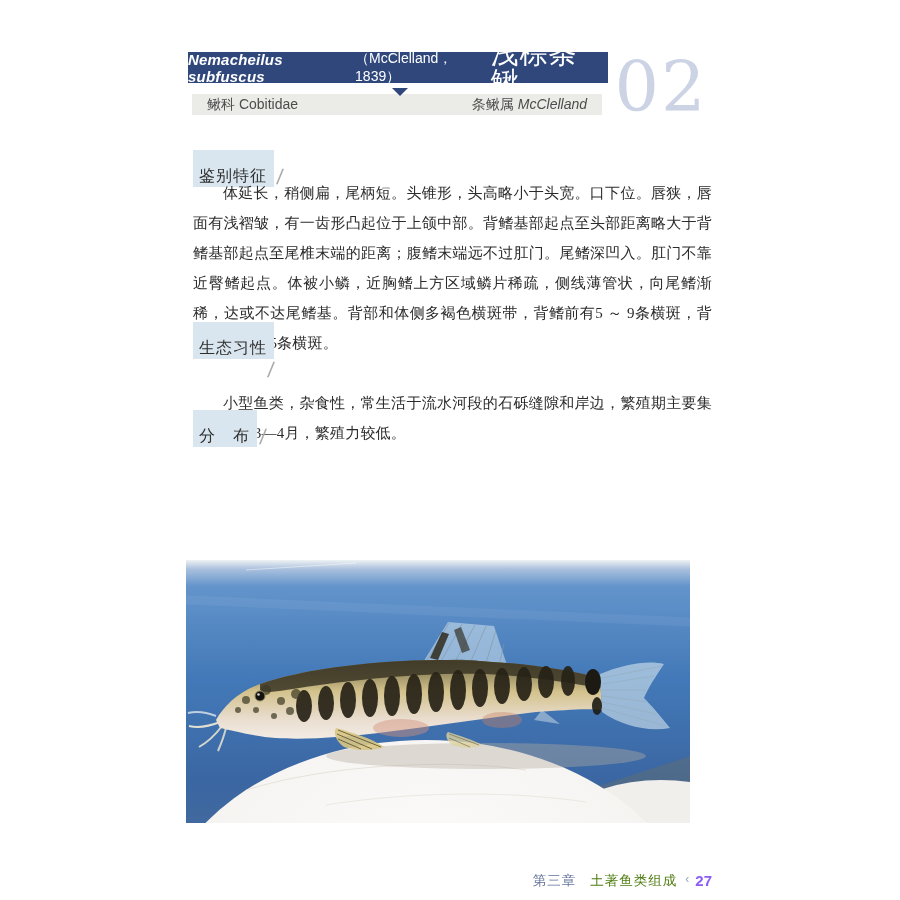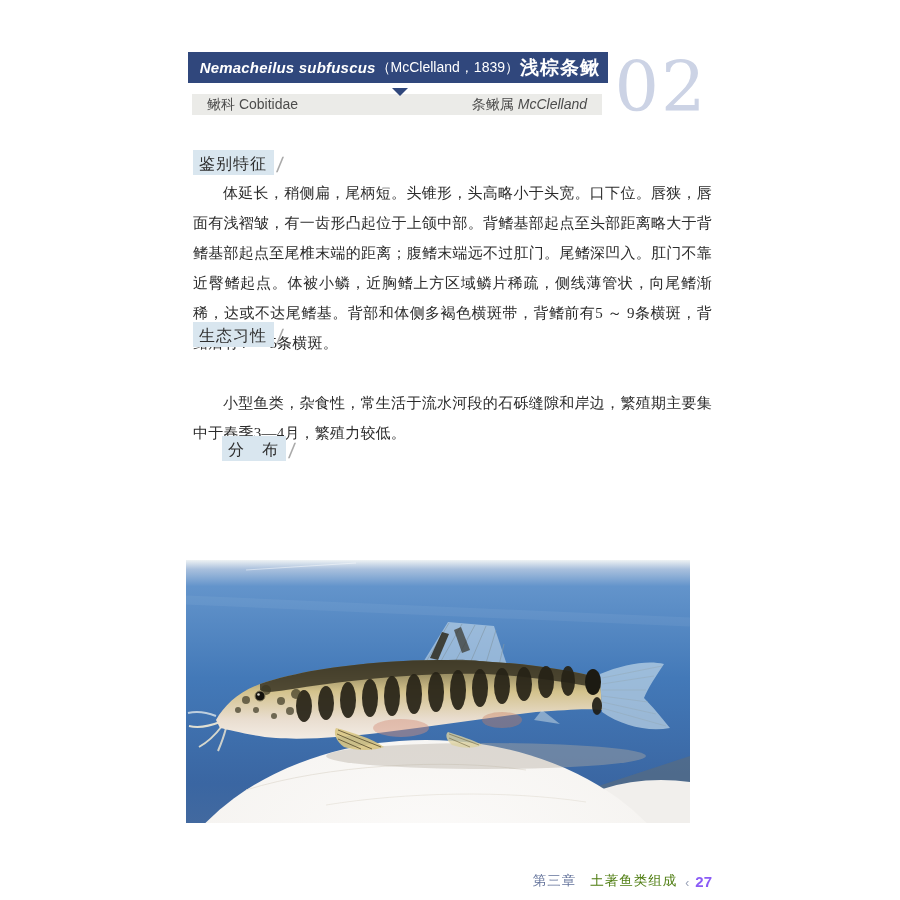--- a/index.html
+++ b/index.html
@@ -5,54 +5,54 @@
   html,body{margin:0;padding:0;background:#ffffff;}
   .page{position:relative;width:900px;height:892px;background:#ffffff;overflow:hidden;
         font-family:"Liberation Serif","DejaVu Serif",serif;}
 
   
   .species-banner{position:absolute;left:188px;top:52px;width:420px;height:31px;
     background:#30477c;color:#ffffff;display:flex;align-items:center;justify-content:flex-end;
     padding-right:8px;box-sizing:border-box;font-family:"Liberation Sans","DejaVu Sans",sans-serif;}
   .species-latin{font-style:italic;font-weight:bold;font-size:15px;letter-spacing:0.2px;}
   .species-authority{font-size:14px;margin:9px 1px;}
-  .species-cn{font-weight:bold;font-size:19px;letter-spacing:1px;line-height:1;}
+  .species-cn{font-weight:normal;font-size:28px;letter-spacing:1px;line-height:1;}
 
   .chapter-number{position:absolute;left:606px;top:34px;width:110px;
     font-family:"DejaVu Serif","Liberation Serif",serif;font-size:70px;line-height:66px;
     color:#ccd3e5;letter-spacing:2px;text-align:center;font-weight:normal;margin-top:20px;}
 
   .taxonomy-bar{position:absolute;left:192px;top:94px;width:410px;height:21px;
     background:#ebebe8;display:flex;align-items:center;justify-content:space-between;
     padding:0 15px;box-sizing:border-box;
     font-family:"Liberation Sans","DejaVu Sans",sans-serif;font-size:14px;color:#4c4c4c;}
   .latin{font-style:normal;}
   .genus-latin{font-style:italic;}
 
   .down-triangle{position:absolute;left:392px;top:88px;width:0;height:0;
     border-left:8px solid transparent;border-right:8px solid transparent;
     border-top:8px solid #30477c;}
 
   
   .sec-heading{position:absolute;left:193px;display:flex;align-items:flex-end;}
   .h-box{background:#d9e6ef;color:#2f2f2f;font-size:16px;line-height:21px;
-    padding:3px 7px 1px 6px;letter-spacing:1px;}
+    padding:15px 7px 1px 6px;letter-spacing:1px;}
   .h-slash{color:#a9a9a9;font-size:21px;line-height:21px;margin-left:3px;
     transform:skewX(-8deg);font-family:"Liberation Sans",sans-serif;}
 
   .body-para{position:absolute;left:193px;width:519px;margin:0;
     font-size:15px;line-height:30px;color:#2b2b2b;text-align:justify;
     text-indent:2em;letter-spacing:0.2px;}
 
   
   .fish-photo{position:absolute;left:186px;top:560px;width:504px;height:263px;overflow:hidden;}
   .fish-photo svg{display:block;}
 
   
-  .page-footer{position:absolute;right:188px;top:872px;display:flex;align-items:flex-end;
+  .page-footer{position:absolute;right:188px;top:872px;display:flex;align-items:flex-start;
     font-family:"Liberation Sans","DejaVu Sans",sans-serif;}
   .footer-chapter{color:#64739b;font-size:13.5px;letter-spacing:1px;}
   .footer-section{color:#4d7c0f;font-size:13.5px;letter-spacing:1px;margin-left:14px;}
   .footer-sep{color:#9aa3b8;font-size:12px;margin:0 6px 0 8px;}
   .footer-page{color:#8b5cf6;font-size:15px;font-weight:bold;}
 </style>
 </head>
 <body>
 
 <div class="page">
@@ -77,27 +77,27 @@
   </div>
 
   <div class="down-triangle"></div>
 
   <div class="sec-heading" style="top:150px;">
     <span class="h-box">鉴别特征</span>
     <span class="h-slash">/</span>
   </div>
   <p class="body-para" style="top:178px;">体延长，稍侧扁，尾柄短。头锥形，头高略小于头宽。口下位。唇狭，唇面有浅褶皱，有一齿形凸起位于上颌中部。背鳍基部起点至头部距离略大于背鳍基部起点至尾椎末端的距离；腹鳍末端远不过肛门。尾鳍深凹入。肛门不靠近臀鳍起点。体被小鳞，近胸鳍上方区域鳞片稀疏，侧线薄管状，向尾鳍渐稀，达或不达尾鳍基。背部和体侧多褐色横斑带，背鳍前有5 ～ 9条横斑，背鳍后有4 ～ 5条横斑。</p>
 
-  <div class="sec-heading" style="top:322px;">
+  <div class="sec-heading" style="top:322px;flex-direction:column;">
     <span class="h-box">生态习性</span>
     <span class="h-slash">/</span>
   </div>
   <p class="body-para" style="top:347px;margin-top:41px;">小型鱼类，杂食性，常生活于流水河段的石砾缝隙和岸边，繁殖期主要集中于春季3—4月，繁殖力较低。</p>
 
-  <div class="sec-heading" style="top:436px;margin-left:29px;">
+  <div class="sec-heading" style="top:410px;">
     <span class="h-box">分　布</span>
     <span class="h-slash">/</span>
   </div>
 
   <div class="fish-photo">
     <svg width="504" height="263" viewBox="0 0 504 263" xmlns="http://www.w3.org/2000/svg">
       <defs>
         <linearGradient id="bgGrad" x1="0" y1="0" x2="0" y2="1">
           <stop offset="0" stop-color="#eef2f4"></stop>
           <stop offset="0.035" stop-color="#a9c0dd"></stop>

